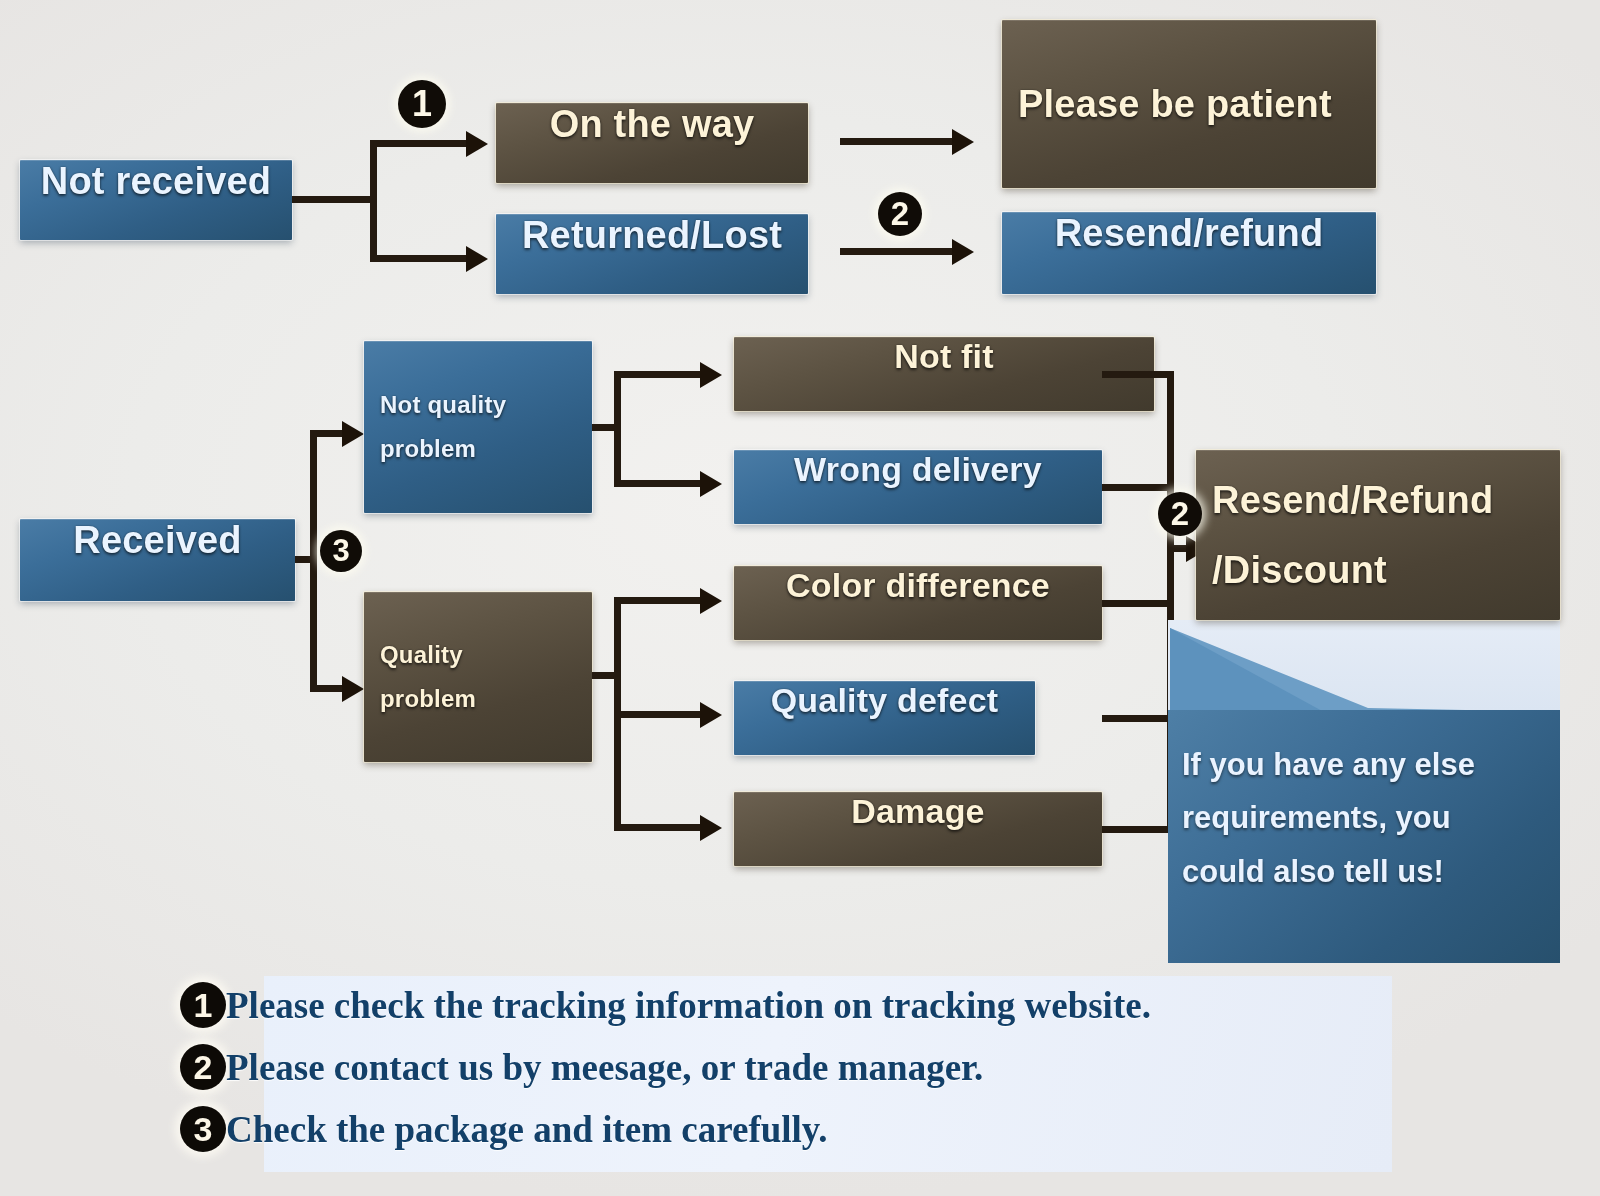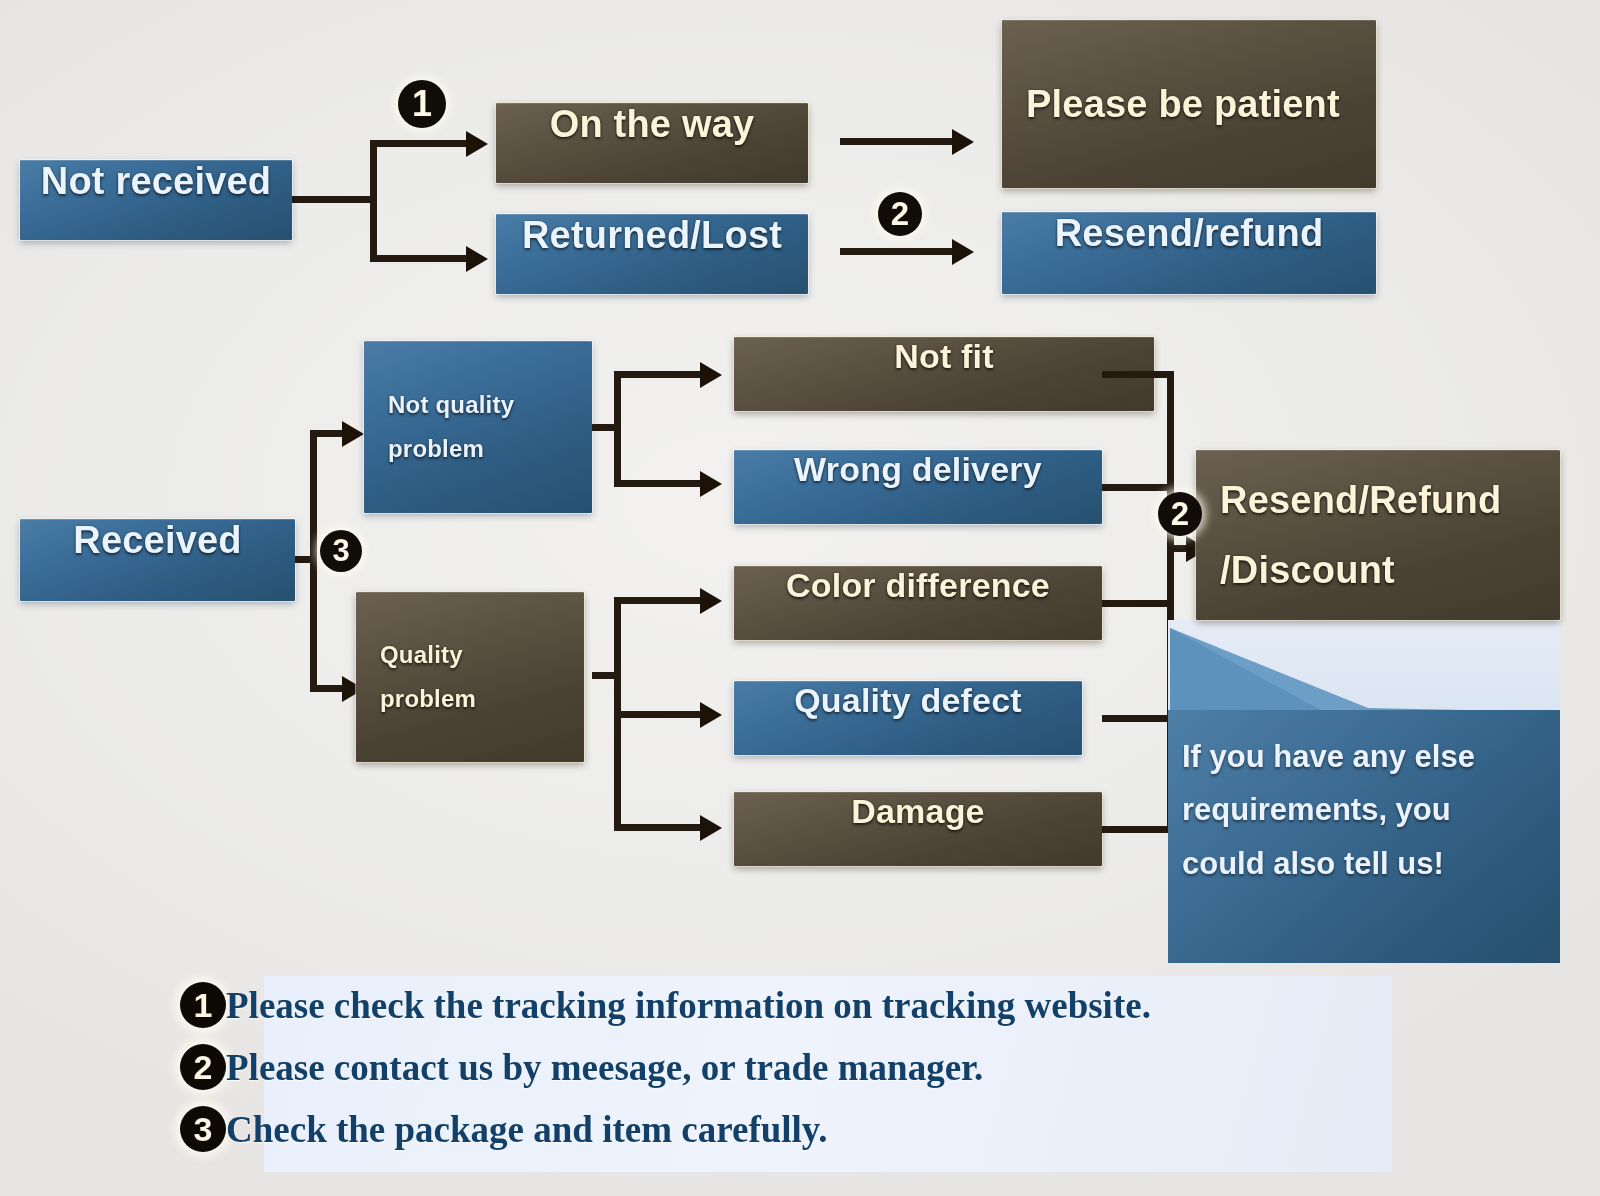--- a/index.html
+++ b/index.html
@@ -39,21 +39,21 @@
     background:linear-gradient(165deg,#6c6151 0%,#5d5343 30%,#4c4335 65%,#413a2d 100%);
     color:#fdf3d8;
     text-shadow:0 2px 3px rgba(0,0,0,.6), 0 0 2px rgba(0,0,0,.45);
     box-shadow:0 0 0 1px rgba(255,246,214,.5), 0 3px 7px rgba(60,50,35,.4), inset 0 1px 0 rgba(255,255,255,.13);
   }
 
   .fz34{font-size:34px;font-weight:bold;}
   .fz36{font-size:24px;font-weight:bold;}
   .fz38{font-size:38px;font-weight:bold;}
   .two-line{flex-direction:column;align-items:flex-start;justify-content:center;}
-  .two-line .txt{text-align:left;padding-left:24px;line-height:1.85;}
+  .two-line .txt{text-align:left;padding-left:16px;line-height:1.85;}
 
   
   .ln{position:absolute;background:#241a10;}
   .lnh{height:7px;}
   .lnv{width:7px;}
   .arrow{
     position:absolute;
     width:0;height:0;
     border-top:13px solid transparent;
     border-bottom:13px solid transparent;
@@ -83,21 +83,21 @@
   }
   .note-wedge{
     position:absolute;left:0;top:6px;width:392px;height:88px;
   }
   .note-body{
     position:absolute;left:0;top:90px;width:392px;height:253px;
     background:linear-gradient(140deg,#4e7fa6 0%,#3d6d95 35%,#2e5a7d 72%,#27506d 100%);
     color:#eaf3ff;
     font-size:31px;font-weight:bold;
     line-height:1.72;
-    padding:20px 12px 0 14px;
+    padding:28px 12px 0 14px;
     box-sizing:border-box;
     text-shadow:0 2px 3px rgba(0,0,0,.5);
   }
 
   
   #legend-panel{
     position:absolute;left:264px;top:976px;width:1128px;height:196px;
     background:linear-gradient(105deg,#e9f0fb 0%,#eef3fc 45%,#e6ecf7 100%);
     z-index:2;
   }
@@ -180,21 +180,21 @@
 
   <div class="badge badge-sm" style="left:320px;top:530px;">
     <span>3</span>
   </div>
 
   <div class="node blue fz36 two-line" style="left:364px;top:341px;width:228px;height:172px;">
     <span class="txt">Not quality</span>
     <span class="txt">problem</span>
   </div>
 
-  <div class="node brown fz36 two-line" style="left:356px;top:592px;width:228px;height:170px;">
+  <div class="node brown fz36 two-line" style="left:364px;top:592px;width:228px;height:170px;">
     <span class="txt">Quality</span>
     <span class="txt">problem</span>
   </div>
 
   <div class="ln lnh" style="left:592px;top:424px;width:28px;"></div>
   <div class="ln lnv" style="left:614px;top:371px;height:116px;"></div>
   <div class="ln lnh" style="left:614px;top:371px;width:96px;"></div>
   <div class="arrow" style="left:700px;top:362px;"></div>
   <div class="ln lnh" style="left:614px;top:480px;width:96px;"></div>
   <div class="arrow" style="left:700px;top:471px;"></div>
@@ -210,21 +210,21 @@
 
   <div class="node brown fz34" style="left:734px;top:337px;width:420px;height:74px;">
     <span class="txt">Not fit</span>
   </div>
   <div class="node blue fz34" style="left:734px;top:450px;width:368px;height:74px;">
     <span class="txt">Wrong delivery</span>
   </div>
   <div class="node brown fz34" style="left:734px;top:566px;width:368px;height:74px;">
     <span class="txt">Color difference</span>
   </div>
-  <div class="node blue fz34" style="left:734px;top:681px;width:348px;height:74px;">
+  <div class="node blue fz34" style="left:734px;top:681px;width:301px;height:74px;">
     <span class="txt">Quality defect</span>
   </div>
   <div class="node brown fz34" style="left:734px;top:792px;width:368px;height:74px;">
     <span class="txt">Damage</span>
   </div>
 
   <div class="ln lnh" style="left:1102px;top:371px;width:72px;"></div>
   <div class="ln lnh" style="left:1102px;top:484px;width:72px;"></div>
   <div class="ln lnh" style="left:1102px;top:600px;width:72px;"></div>
   <div class="ln lnh" style="left:1102px;top:715px;width:72px;"></div>

